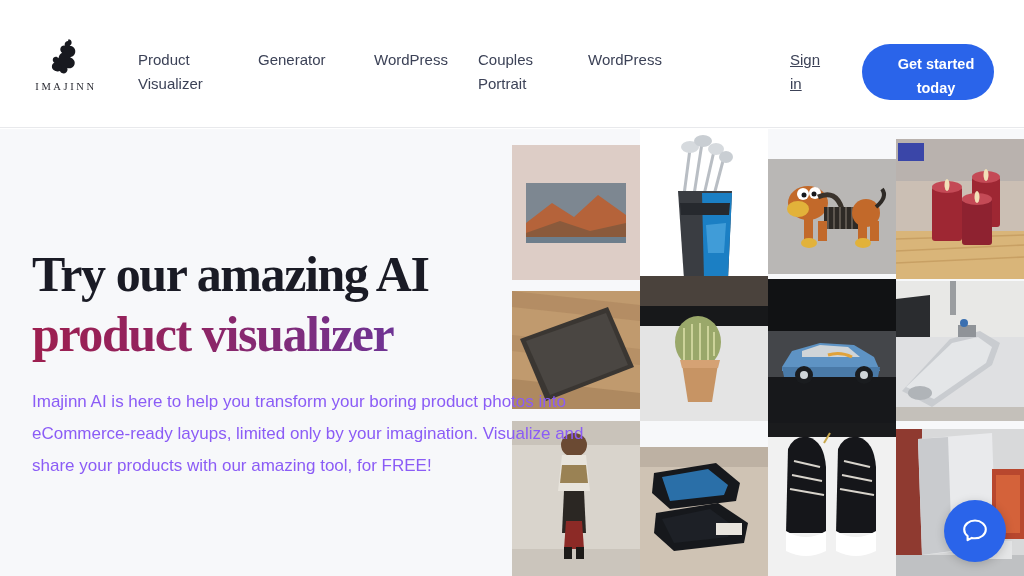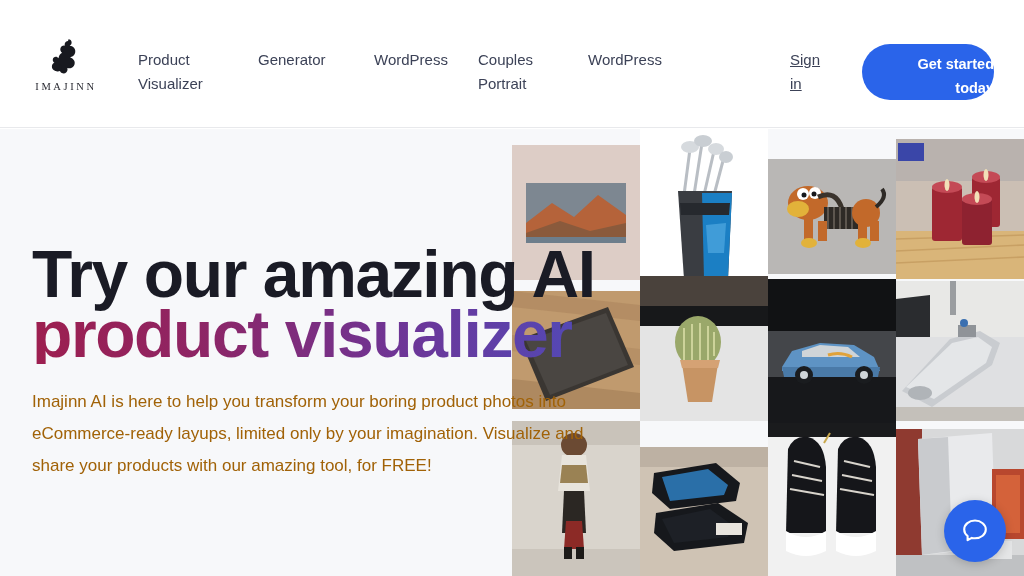--- a/index.html
+++ b/index.html
@@ -48,62 +48,63 @@
 
   .cta-pill {
     position: absolute; left: 862px; top: 44px;
     width: 132px; height: 56px;
     background: #2a64ea;
     border-radius: 28px;
     border: none;
     color: #ffffff;
     font-size: 14.5px; font-weight: bold;
     line-height: 24px;
-    text-align: right;
+    text-align: center;
     padding: 7px 0 0 16px;
     cursor: pointer;
     font-family: "Liberation Sans", sans-serif;
     white-space: pre-line;
   }
 
   
   .hero {
     position: absolute; top: 129px; left: 0;
     width: 1024px; height: 447px;
     background: #f7f8fa;
     overflow: hidden;
   }
 
   .hero-copy {
     position: absolute; left: 32px; top: 115px;
     width: 600px;
     z-index: 10;
   }
   .headline {
-    font-size: 66px;
+    font-size: 50px;
     font-weight: bold;
     line-height: 60px;
     letter-spacing: -1.4px;
     color: #1a1b25;
     white-space: nowrap;
+    font-family: Liberation Serif, serif;
   }
   .headline-grad {
     display: block;
     background-image: linear-gradient(90deg, #9d1f4f 0%, #8e2565 28%, #6d3597 62%, #4b4fbf 100%);
     -webkit-background-clip: text;
     background-clip: text;
     color: transparent;
     -webkit-text-fill-color: transparent;
   }
   .hero-para {
     margin-top: 22px;
     width: 570px;
     font-size: 17px;
     line-height: 32px;
-    color: #a16207;
+    color: #8b5cf6;
   }
 
   
   .grid {
     position: absolute; left: 512px; top: 0;
     width: 512px; height: 447px;
     z-index: 5;
   }
   .gcol { position: absolute; top: 0; width: 128px; height: 447px; }
   .gcol.c1 { left: 0; }

